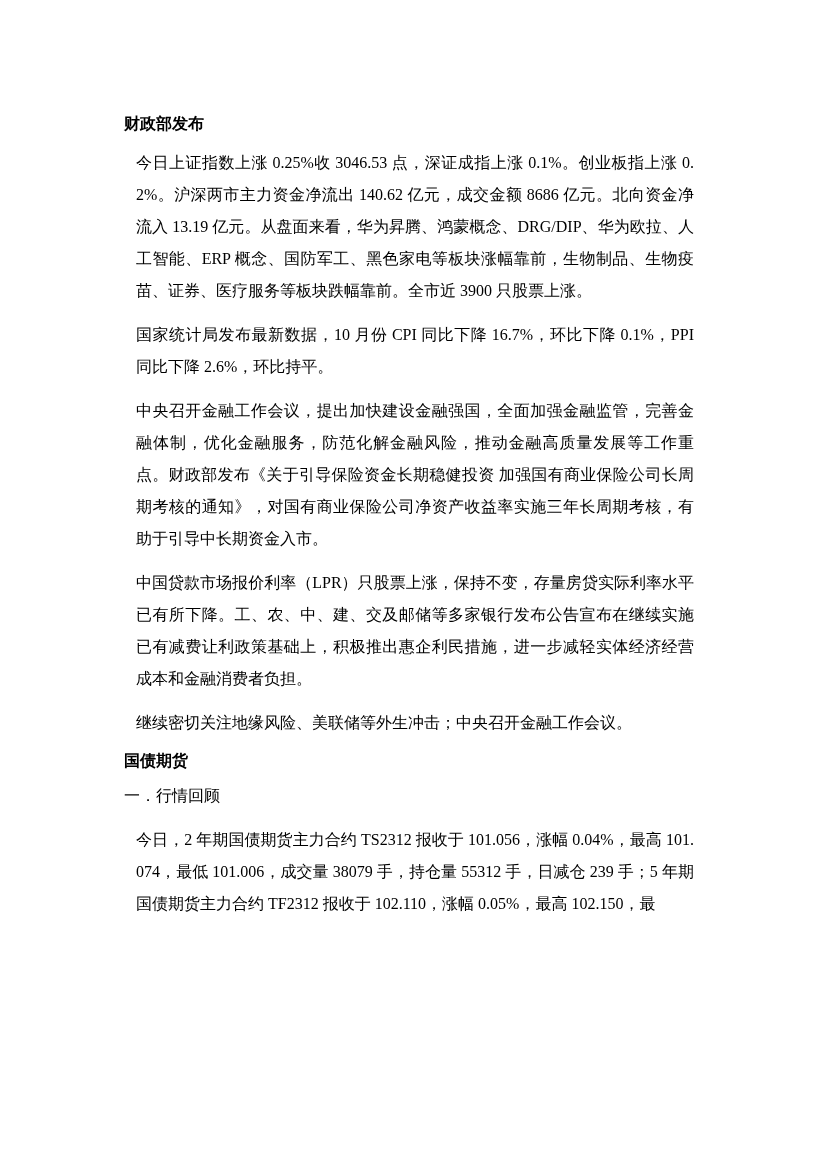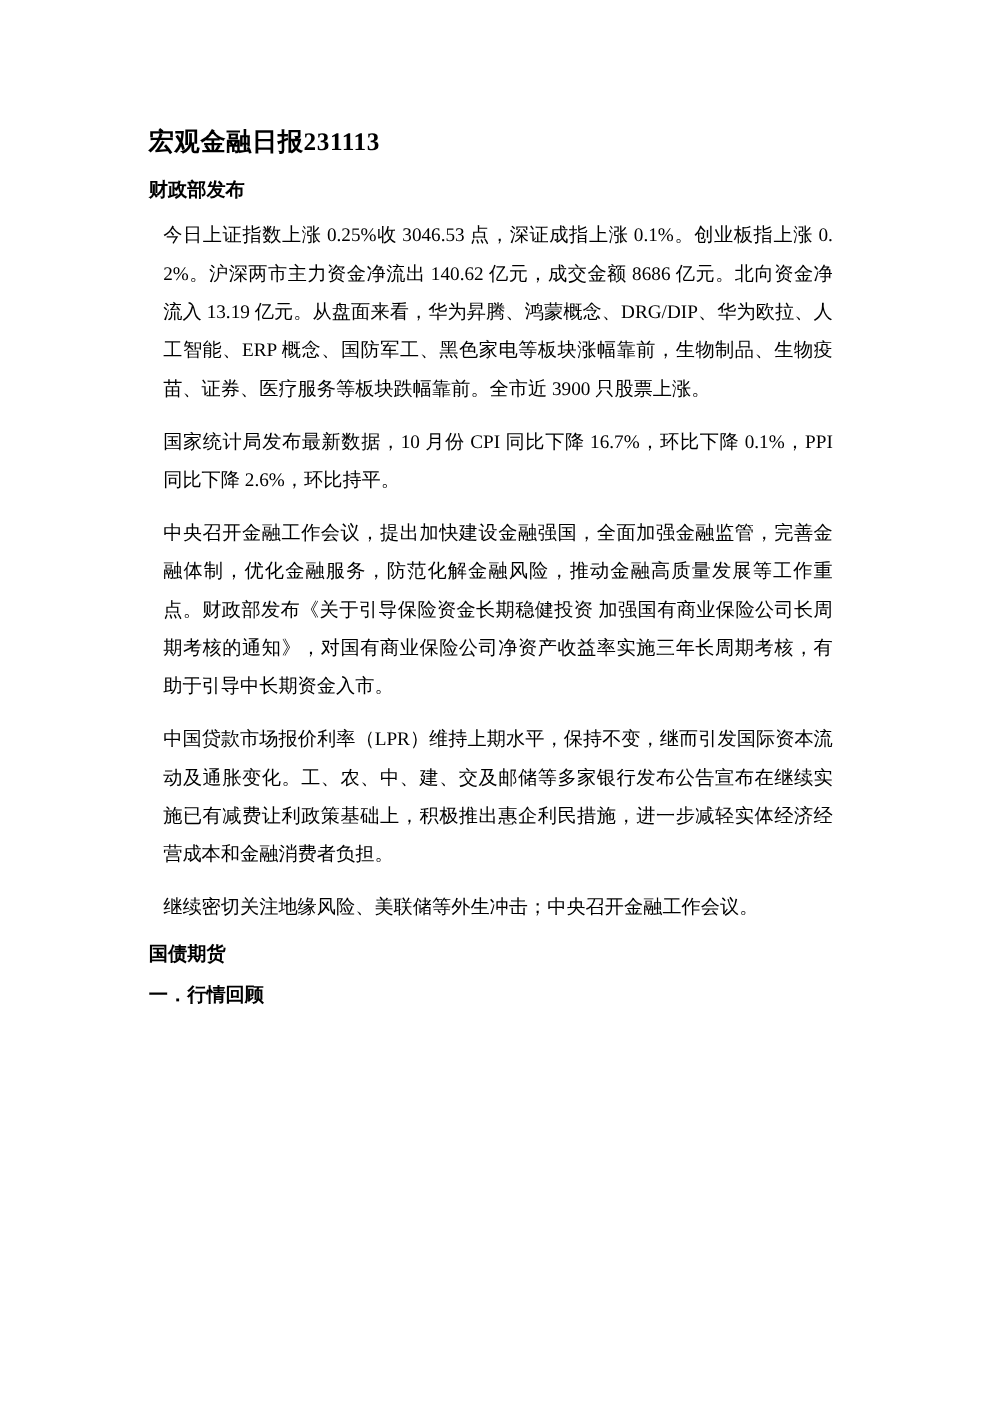--- a/index.html
+++ b/index.html
@@ -26,51 +26,51 @@
   }
   .section-heading {
     font-size: 16px;
     font-weight: bold;
     margin: 10px 0 8px 0;
   }
   .section-heading.bond {
   }
   .sub-heading {
     font-size: 16px;
-    font-weight: bold;
+    font-weight: normal;
     line-height: 32px;
     margin: 0;
   }
   .body-para {
     font-size: 16px;
     line-height: 32px;
     margin: 12px;
     text-align: justify;
     text-justify: inter-ideograph;
     word-break: break-all;
   }
 </style>
 </head>
 <body>
 
 <div class="page">
 
-  <h1 class="doc-title">宏观金融日报231113</h1>
 
   <h2 class="section-heading">财政部发布</h2>
 
   <p class="body-para">今日上证指数上涨 0.25%收 3046.53 点，深证成指上涨 0.1%。创业板指上涨 0.2%。沪深两市主力资金净流出 140.62 亿元，成交金额 8686 亿元。北向资金净流入 13.19 亿元。从盘面来看，华为昇腾、鸿蒙概念、DRG/DIP、华为欧拉、人工智能、ERP 概念、国防军工、黑色家电等板块涨幅靠前，生物制品、生物疫苗、证券、医疗服务等板块跌幅靠前。全市近 3900 只股票上涨。</p>
 
 
   <p class="body-para">国家统计局发布最新数据，10 月份 CPI 同比下降 16.7%，环比下降 0.1%，PPI 同比下降 2.6%，环比持平。</p>
 
   <p class="body-para">中央召开金融工作会议，提出加快建设金融强国，全面加强金融监管，完善金融体制，优化金融服务，防范化解金融风险，推动金融高质量发展等工作重点。财政部发布《关于引导保险资金长期稳健投资 加强国有商业保险公司长周期考核的通知》，对国有商业保险公司净资产收益率实施三年长周期考核，有助于引导中长期资金入市。</p>
 
-  <p class="body-para">中国贷款市场报价利率（LPR）维持上期水平，保持不变，继而引发国际资本流动及通胀变化。工、农、中、建、交及邮储等多家银行发布公告宣布在继续实施已有减费让利政策基础上，积极推出惠企利民措施，进一步减轻实体经济经营成本和金融消费者负担。</p>
+  <p class="body-para">中国贷款市场报价利率（LPR）只股票上涨，保持不变，存量房贷实际利率水平已有所下降。工、农、中、建、交及邮储等多家银行发布公告宣布在继续实施已有减费让利政策基础上，积极推出惠企利民措施，进一步减轻实体经济经营成本和金融消费者负担。</p>
 
   <p class="body-para">继续密切关注地缘风险、美联储等外生冲击；中央召开金融工作会议。</p>
 
   <h2 class="section-heading bond">国债期货</h2>
 
   <p class="sub-heading">一．行情回顾</p>
 
+  <p class="body-para">今日，2 年期国债期货主力合约 TS2312 报收于 101.056，涨幅 0.04%，最高 101.074，最低 101.006，成交量 38079 手，持仓量 55312 手，日减仓 239 手；5 年期国债期货主力合约 TF2312 报收于 102.110，涨幅 0.05%，最高 102.150，最</p>
 
 </div>
 
 </body></html>

